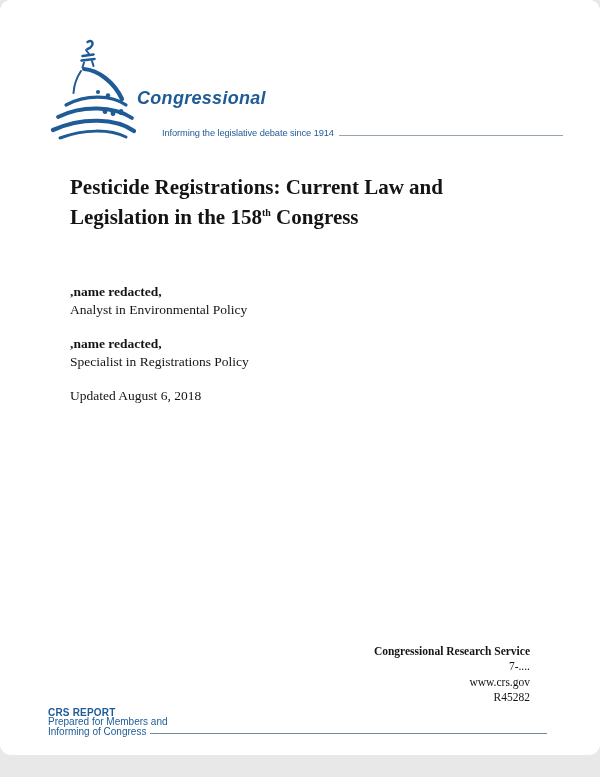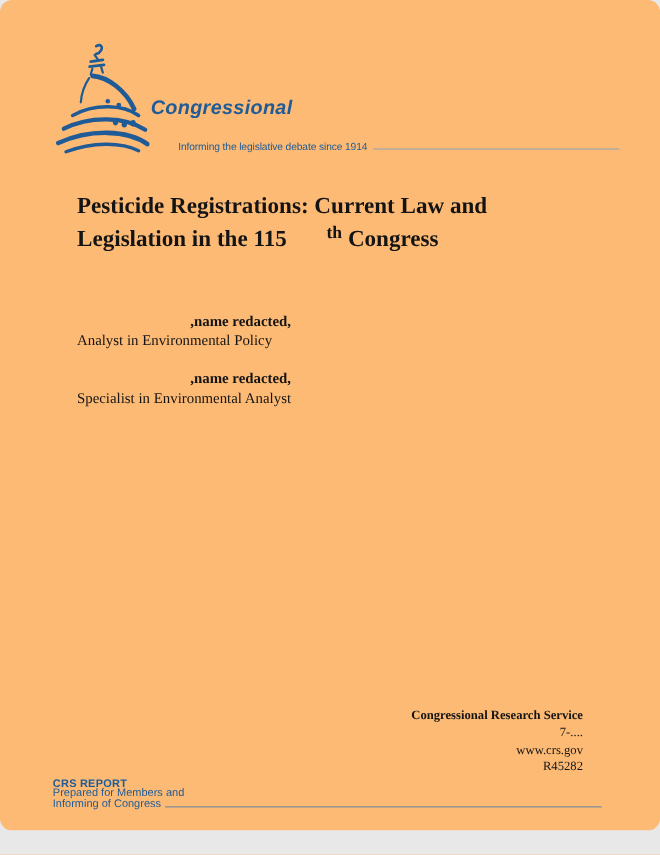--- a/index.html
+++ b/index.html
@@ -1,20 +1,20 @@
 <!DOCTYPE html>
 <html style="--color-brand-blue: #1E5B97; --color-rule-top: #97A5B1; --color-rule-bottom: #6F8BA0;"><head>
 <meta charset="utf-8">
 <style>
   html, body { margin: 0; padding: 0; background: #e8e8e8; }
   .page {
     position: relative;
     width: 600px;
     height: 755px;
-    background: #fdba74;
+    background: #ffffff;
     font-family: "Liberation Serif", "DejaVu Serif", serif;
     color: #151515;
     overflow: hidden;
     margin: 0 auto;
     border-radius: 11px;
   }
 
   
   .logo-dome {
     position: absolute;
@@ -62,33 +62,33 @@
   .title {
     position: absolute;
     left: 70px;
     top: 173px;
     width: 480px;
     font-size: 21px;
     font-weight: bold;
     line-height: 29.5px;
     color: #141414;
   }
-  .title sup { font-size: 16px; line-height: 0; margin-left: 36px; }
+  .title sup { font-size: 10px; line-height: 0; }
 
   
   .authors {
     position: absolute;
     left: 70px;
     top: 283px;
     font-size: 13.5px;
     line-height: 18px;
     color: #141414;
   }
   .author { margin-bottom: 16px; }
-  .author-name { font-weight: bold; text-align: right; }
+  .author-name { font-weight: bold; }
   .updated-date { margin-top: 13px; }
 
   
   .footer-contact {
     position: absolute;
     right: 70px;
     top: 644px;
     text-align: right;
     font-size: 11.5px;
     line-height: 15.3px;
@@ -155,32 +155,33 @@
     <div>Congressional</div>
   </div>
 
   <div class="tagline-row">
     <span>Informing the legislative debate since 1914</span>
     <span class="tagline-rule"></span>
   </div>
 
   <div class="title">
     <div>Pesticide Registrations: Current Law and</div>
-    <div><span>Legislation in the 115</span><sup>th</sup><span> Congress</span></div>
+    <div><span>Legislation in the 158</span><sup>th</sup><span> Congress</span></div>
   </div>
 
   <div class="authors">
     <div class="author">
       <div class="author-name">,name redacted,</div>
       <div class="author-role">Analyst in Environmental Policy</div>
     </div>
     <div class="author">
       <div class="author-name">,name redacted,</div>
-      <div class="author-role">Specialist in Environmental Analyst</div>
+      <div class="author-role">Specialist in Registrations Policy</div>
     </div>
+    <div class="updated-date">Updated August 6, 2018</div>
   </div>
 
   <div class="footer-contact">
     <div class="footer-org">Congressional Research Service</div>
     <div>7-....</div>
     <div>www.crs.gov</div>
     <div>R45282</div>
   </div>
 
   <div class="footer-brand">

